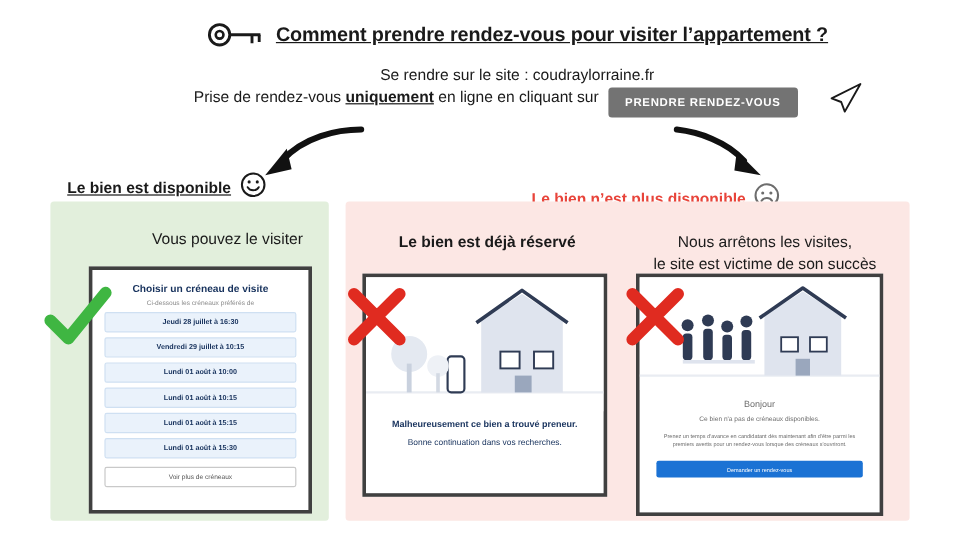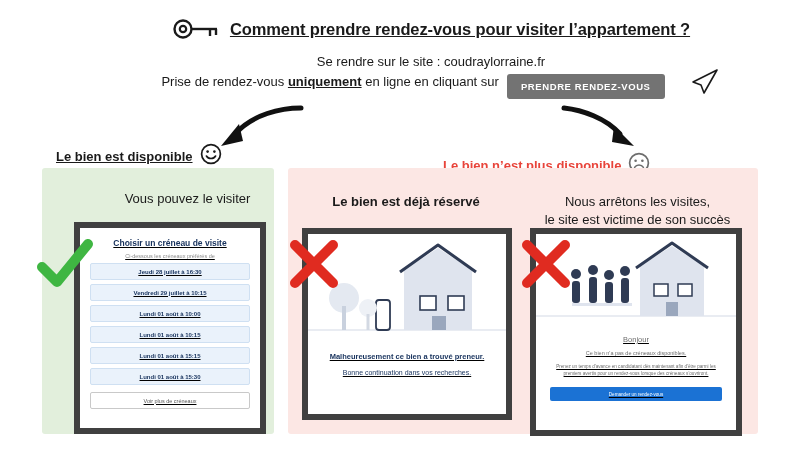--- a/index.html
+++ b/index.html
@@ -163,42 +163,42 @@
   }
 
   .panel-heading {
     position: absolute;
     text-align: center;
     font-size: 13px;
     color: #1a1a1a;
     line-height: 1.35;
   }
   .heading-green {
-    left: 52px;
+    left: 42px;
     top: 190px;
     width: 271px;
+    padding-left: 12px;
   }
   .heading-red-1 {
     left: 296px;
     top: 193px;
     width: 220px;
     font-weight: bold;
   }
   .heading-red-2 {
     left: 520px;
     top: 193px;
     width: 235px;
   }
 
   
   .card {
     position: absolute;
     background: #ffffff;
-    border: 6px solid #404040;
-    text-decoration: underline;
+    border: 3px solid #404040;
   }
   .card-green {
     left: 74px;
     top: 222px;
     width: 180px;
     height: 200px;
     padding: 0;
   }
   .card-red-1 {
     left: 302px;

